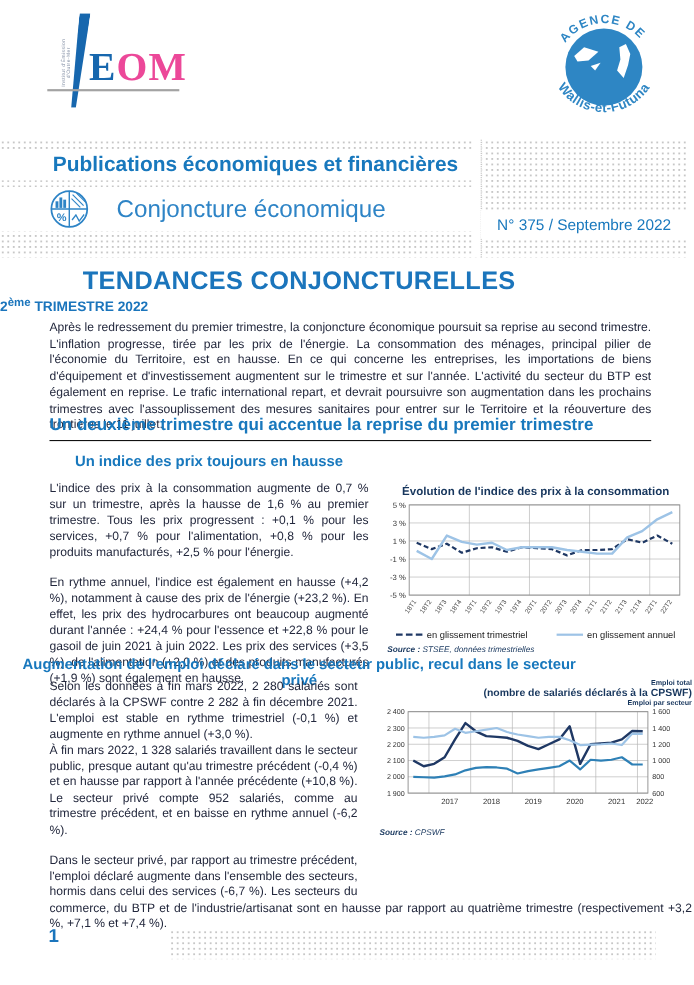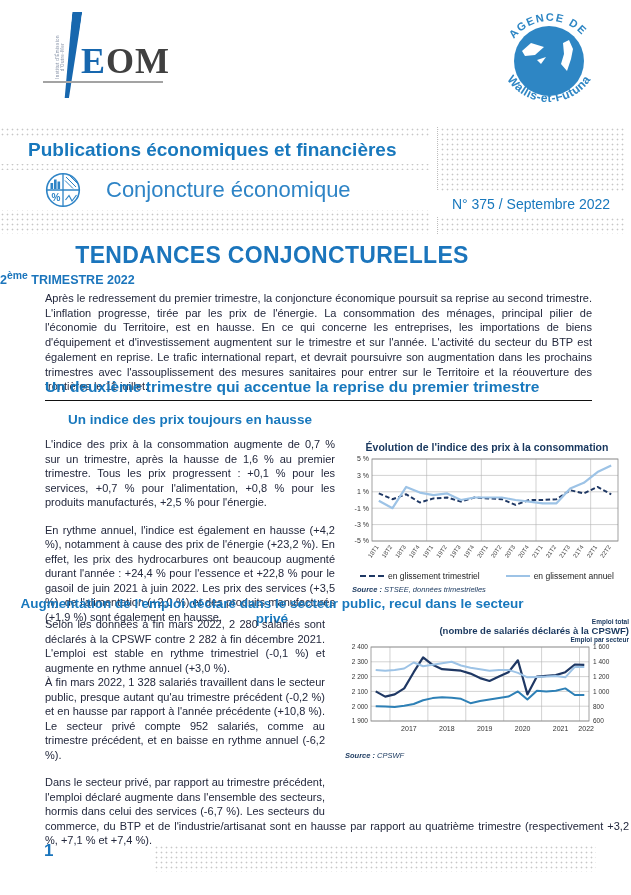--- a/index.html
+++ b/index.html
@@ -9,31 +9,31 @@
         background-size:5px 5px;}
   
   .ieom{position:absolute;left:40px;top:10px;width:140px;height:95px;}
   .ieom-slash{position:absolute;left:27px;top:2px;width:10px;height:86px;background:#1767ae;
               transform:skewX(-7deg);clip-path:polygon(0 0,100% 0,72% 100%,30% 100%);}
   .ieom-vtext{position:absolute;left:-16px;top:42px;width:72px;text-align:center;
               font-size:4.5px;line-height:5px;color:#8591a6;transform:rotate(-90deg);
               letter-spacing:.4px;}
   .ieom-eom{position:absolute;left:41px;top:33px;font-family:"Liberation Serif",serif;
             font-weight:bold;font-size:36px;line-height:1;letter-spacing:1px;}
-  .ieom-e{color:#1767ae;} .ieom-om{color:#404040;}
+  .ieom-e{color:#1767ae;} .ieom-om{color:#ec4899;}
   .ieom-rule{position:absolute;left:3px;top:71px;width:120px;height:2px;background:#a3a3a3;}
   
   .badge{position:absolute;left:487px;top:4px;width:124px;height:116px;}
   
   .band{position:absolute;left:0;top:127px;width:631px;height:107px;}
   .band-bg{position:absolute;left:0;top:0;right:6px;bottom:0;}
   .gap-col{position:absolute;left:430px;top:0;width:7px;height:107px;background:#fff;
            border-right:1px dotted #bdbdbd;}
   .pub-row{position:absolute;left:0;top:9px;width:431px;height:28px;background:#fff;
-           line-height:28px;padding-left:28px;box-sizing:border-box;
+           line-height:28px;padding-left:48px;box-sizing:border-box;
            font-size:19px;font-weight:bold;color:#1878bd;}
   .conj-row{position:absolute;left:0;top:43px;width:431px;height:40px;background:#fff;
             display:flex;align-items:center;}
   .conj-icon{margin-left:44px;flex:0 0 auto;}
   .conj-label{margin-left:24px;font-size:22px;color:#2e84c6;}
   .issue-row{position:absolute;left:437px;top:64px;width:188px;height:26px;background:#fff;
              line-height:26px;text-align:center;font-size:14px;font-weight:normal;color:#1878bd;}
   
   .main-title{position:absolute;left:0;top:242px;width:544px;text-align:center;
               font-size:23px;font-weight:bold;color:#1b75bc;letter-spacing:.3px;}
@@ -233,18 +233,18 @@
         <text x="71.91304347826087" y="88" font-size="7" fill="#333" text-anchor="middle">2017</text>
         <text x="109.82608695652173" y="88" font-size="7" fill="#333" text-anchor="middle">2018</text>
         <text x="147.7391304347826" y="88" font-size="7" fill="#333" text-anchor="middle">2019</text>
         <text x="185.65217391304347" y="88" font-size="7" fill="#333" text-anchor="middle">2020</text>
         <text x="223.56521739130434" y="88" font-size="7" fill="#333" text-anchor="middle">2021</text>
         <text x="249.15652173913043" y="88" font-size="7" fill="#333" text-anchor="middle">2022</text>
       </svg>
     <div class="source-line"><b>Source :</b> <span>CPSWF</span></div>
   </div>
   <p class="para">Selon les données à fin mars 2022, 2 280 salariés sont déclarés à la CPSWF contre 2 282 à fin décembre 2021. L'emploi est stable en rythme trimestriel (-0,1 %) et augmente en rythme annuel (+3,0 %).</p>
-  <p class="para">À fin mars 2022, 1 328 salariés travaillent dans le secteur public, presque autant qu'au trimestre précédent (-0,2 %) et en hausse par rapport à l'année précédente (+10,8 %). Le secteur privé compte 952 salariés, comme au trimestre précédent, et en baisse en rythme annuel (-6,2 %).</p>
+  <p class="para">À fin mars 2022, 1 328 salariés travaillent dans le secteur public, presque autant qu'au trimestre précédent (-0,4 %) et en hausse par rapport à l'année précédente (+10,8 %). Le secteur privé compte 952 salariés, comme au trimestre précédent, et en baisse en rythme annuel (-6,2 %).</p>
   <p class="para gap-top">Dans le secteur privé, par rapport au trimestre précédent, l'emploi déclaré augmente dans l'ensemble des secteurs, hormis dans celui des services (-6,7 %). Les secteurs du commerce, du BTP et de l'industrie/artisanat sont en hausse par rapport au quatrième trimestre (respectivement +3,2 %, +7,1 % et +7,4 %).</p>
 </div>
 
 <div class="page-num">1</div>
 <div class="footer-dots dots"></div>
 
 </body></html>

